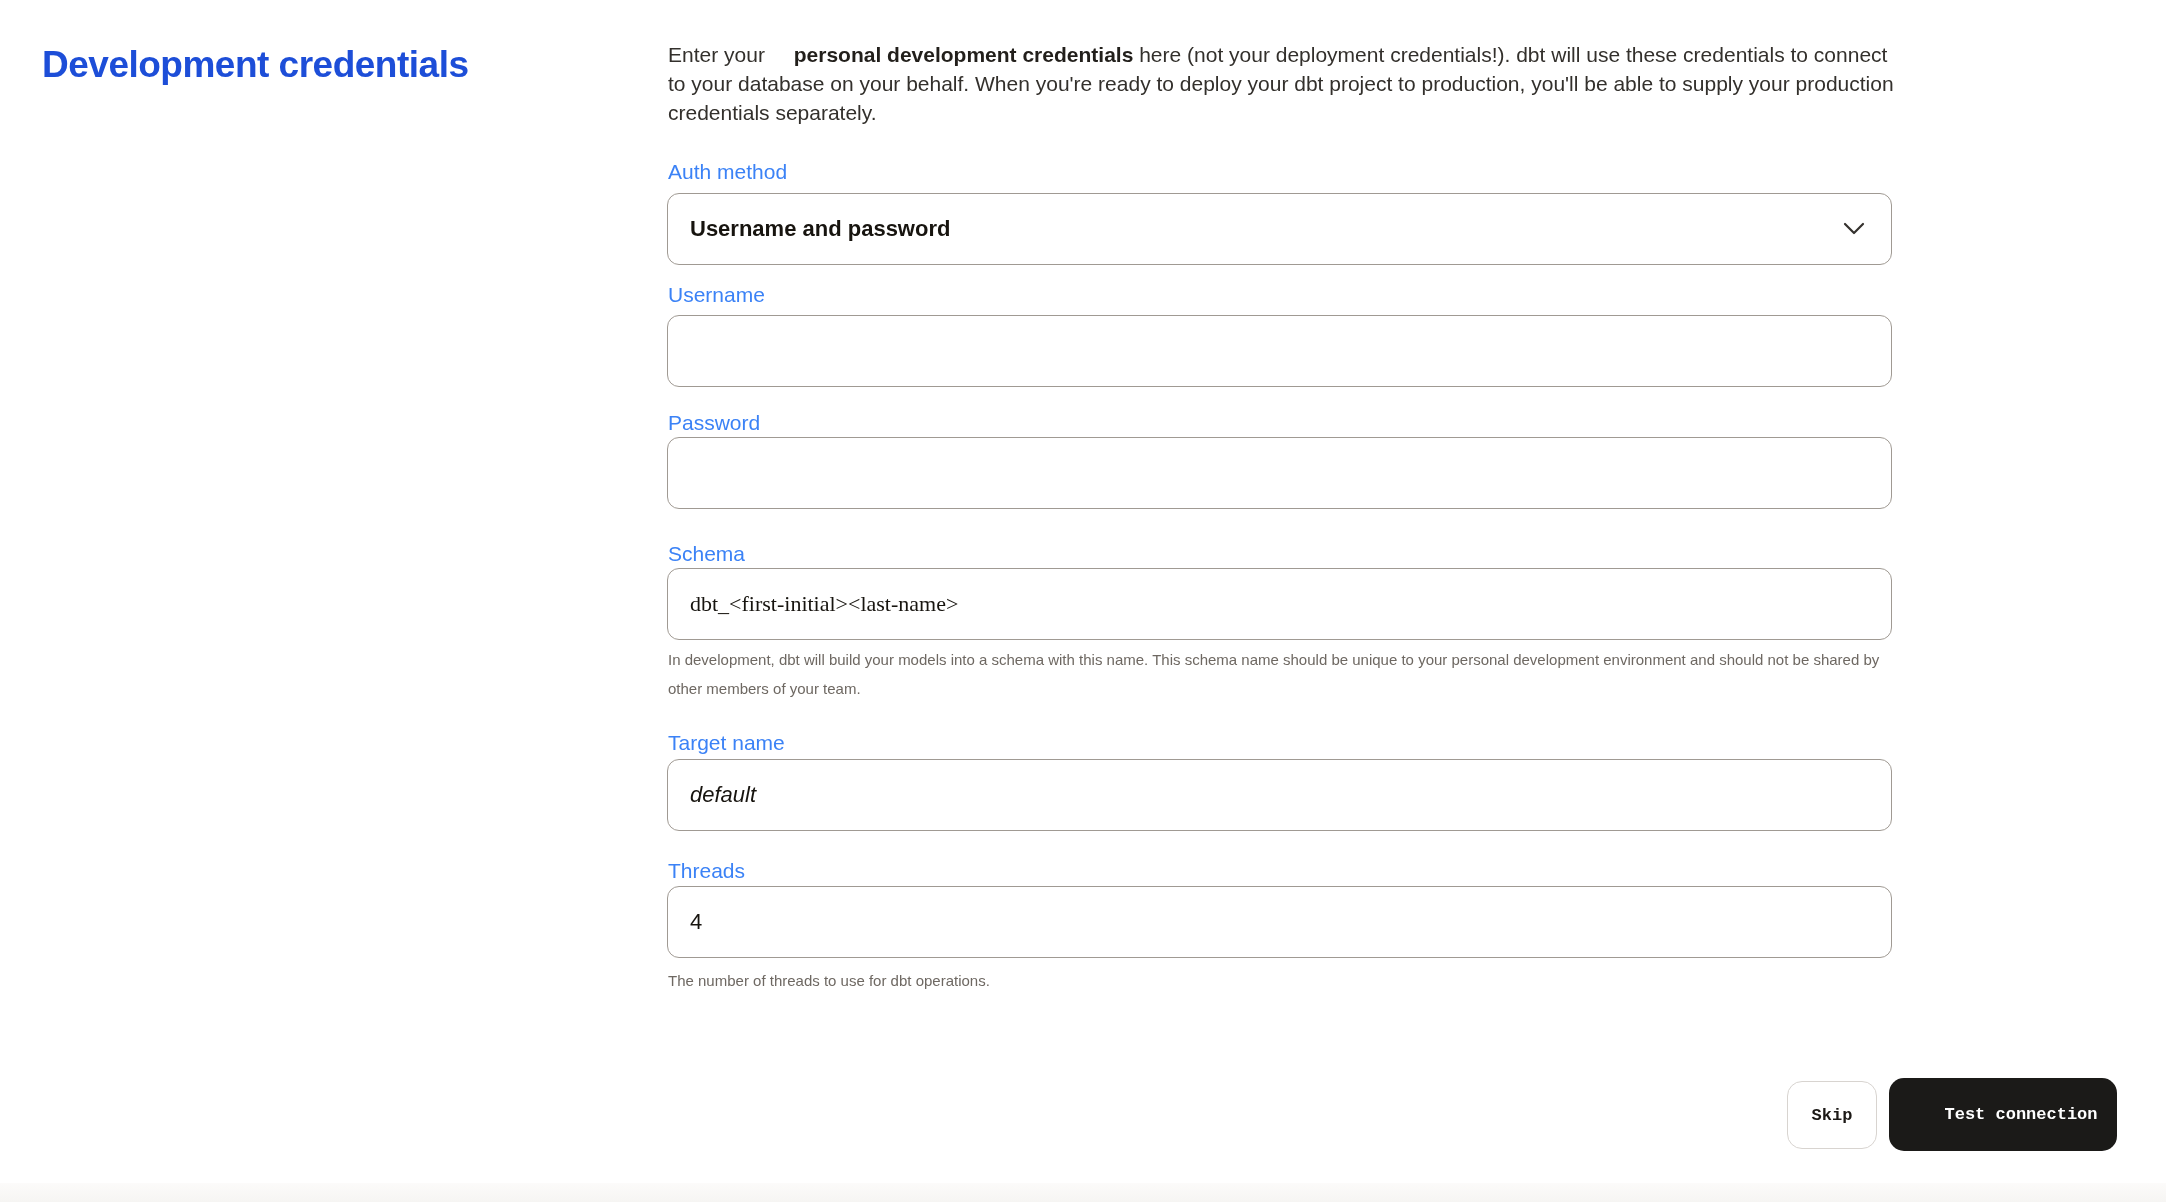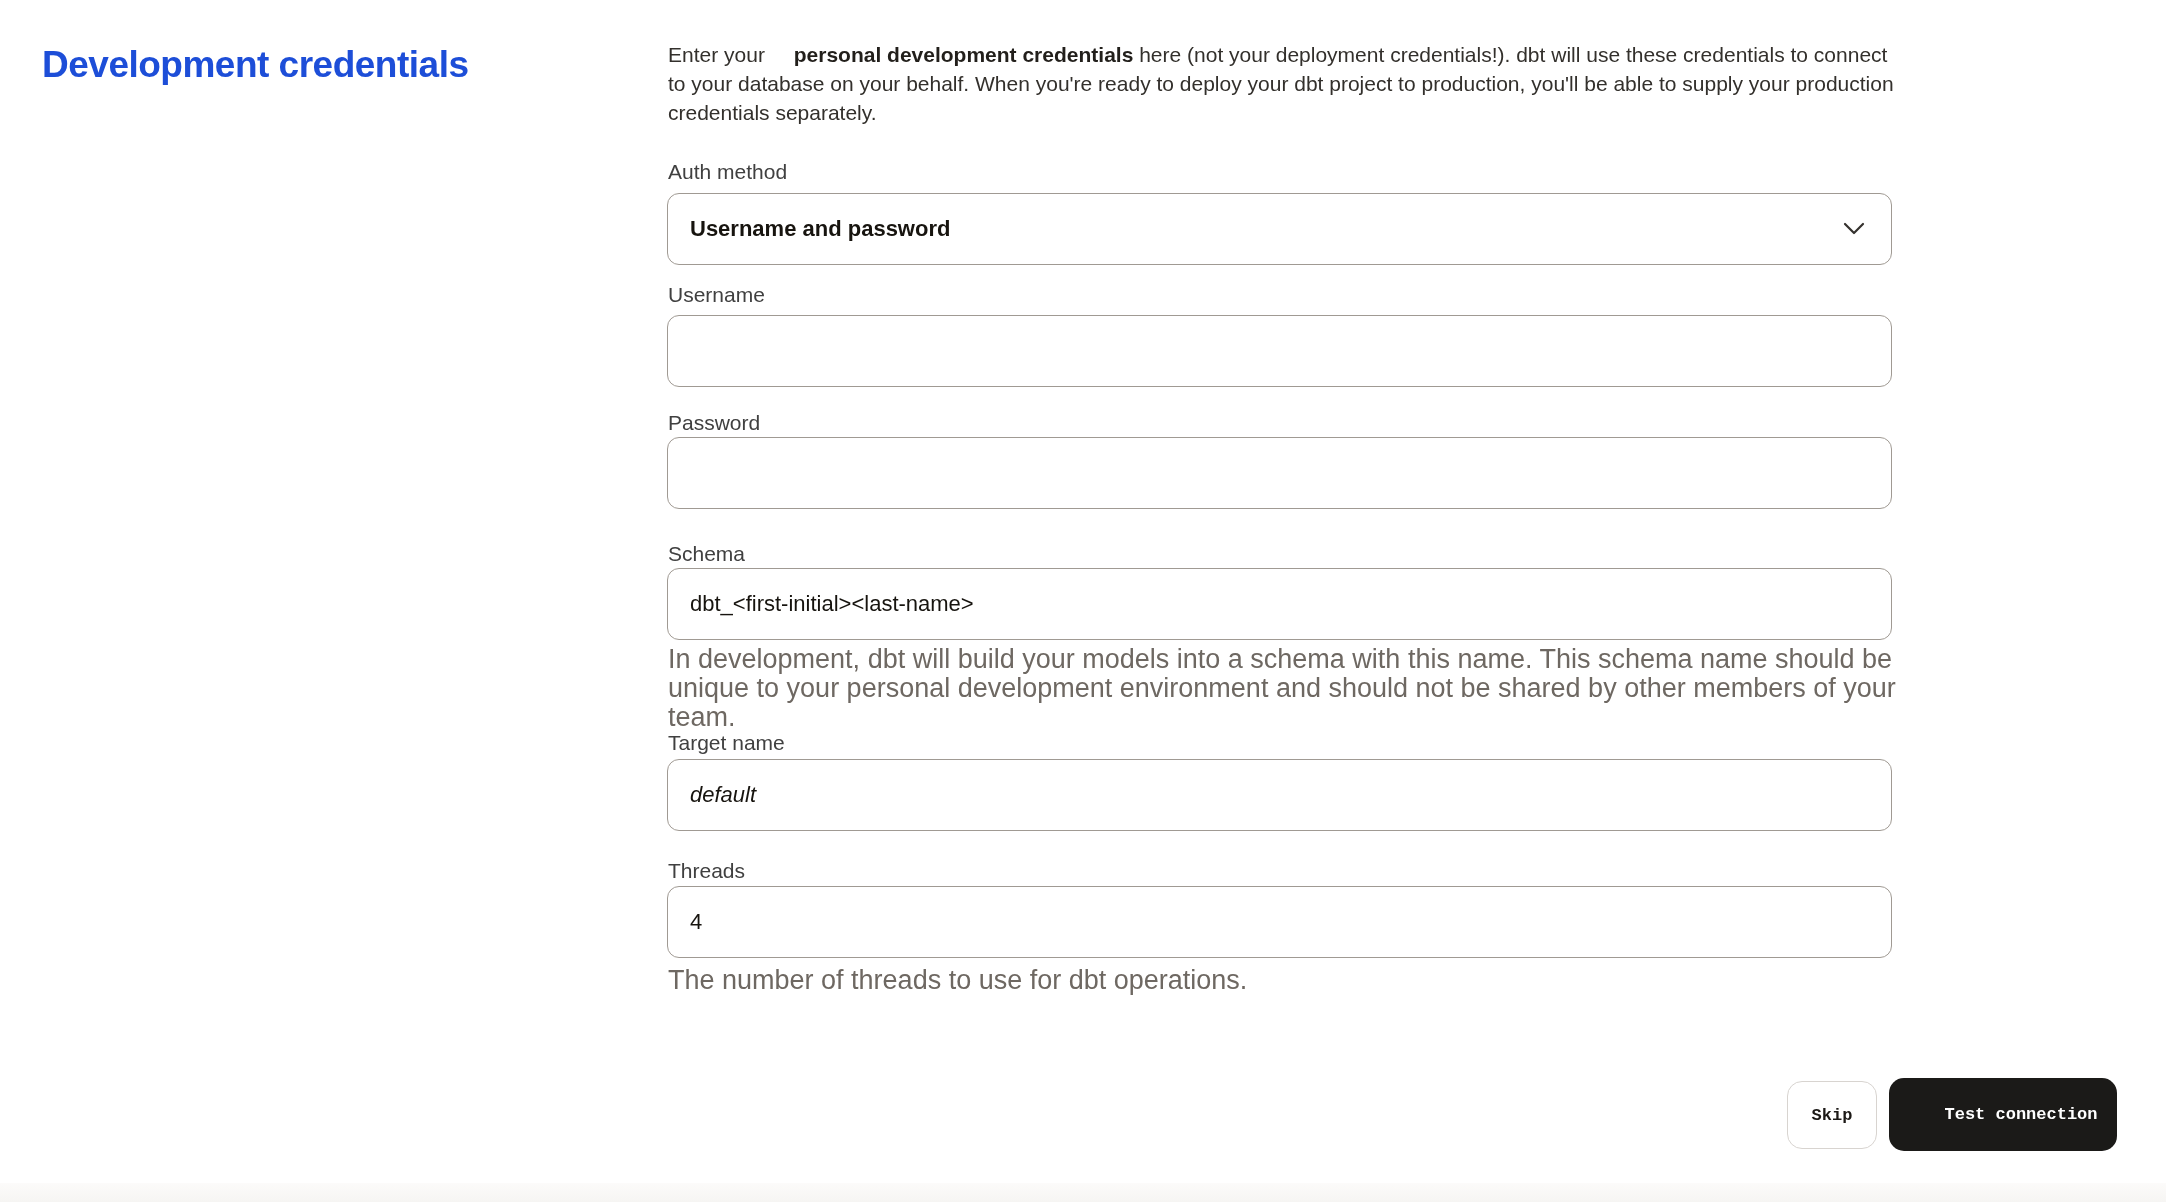--- a/index.html
+++ b/index.html
@@ -34,21 +34,21 @@
     color: #33302c;
   }
   .intro b { font-weight: 700; color: #221f1b; margin-left: 23px; }
 
   .field-label {
     position: absolute;
     left: 668px;
     font-size: 21px;
     line-height: 24px;
     font-weight: 500;
-    color: #404040;
+    color: #3b82f6;
   }
   .control {
     position: absolute;
     left: 667px;
     width: 1225px;
     height: 72px;
     border: 1px solid #a09a93;
     border-radius: 12px;
     background: #ffffff;
     gap: 44px;
@@ -71,21 +71,21 @@
     padding: 0 22px;
     font-size: 22px;
     font-weight: 400;
     color: #17140f;
     outline: none;
   }
   .help-text {
     position: absolute;
     left: 668px;
     width: 1240px;
-    font-size: 27px;
+    font-size: 15px;
     line-height: 29px;
     color: #6e6862;
   }
   .btn {
     position: absolute;
     display: flex;
     align-items: center;
     justify-content: center;
     border-radius: 15px;
     font-size: 17px;
@@ -138,21 +138,21 @@
     </svg>
   </div>
 
   <div class="field-label" style="top:283px">Username</div>
   <input class="control text-input" style="top: 315px;" type="text" value="">
 
   <div class="field-label" style="top:411px">Password</div>
   <input class="control text-input" style="top: 437px;" type="password" value="">
 
   <div class="field-label" style="top:542px">Schema</div>
-  <input class="control text-input" style="top: 568px;" type="text" value="dbt_&lt;first-initial&gt;&lt;last-name&gt;">
+  <input class="control text-input" style="top: 568px; font-family: Liberation Serif, serif;" type="text" value="dbt_&lt;first-initial&gt;&lt;last-name&gt;">
   <div class="help-text" style="top:645px">In development, dbt will build your models into a schema with this name. This schema name should be unique to your personal development environment and should not be shared by other members of your team.</div>
 
   <div class="field-label" style="top:731px">Target name</div>
   <input class="control text-input" style="top: 759px; font-style: italic;" type="text" value="default">
 
   <div class="field-label" style="top:859px">Threads</div>
   <input class="control text-input" style="top: 886px;" type="text" value="4">
   <div class="help-text" style="top:966px">The number of threads to use for dbt operations.</div>
 
   <button class="btn btn-skip">Skip</button>

